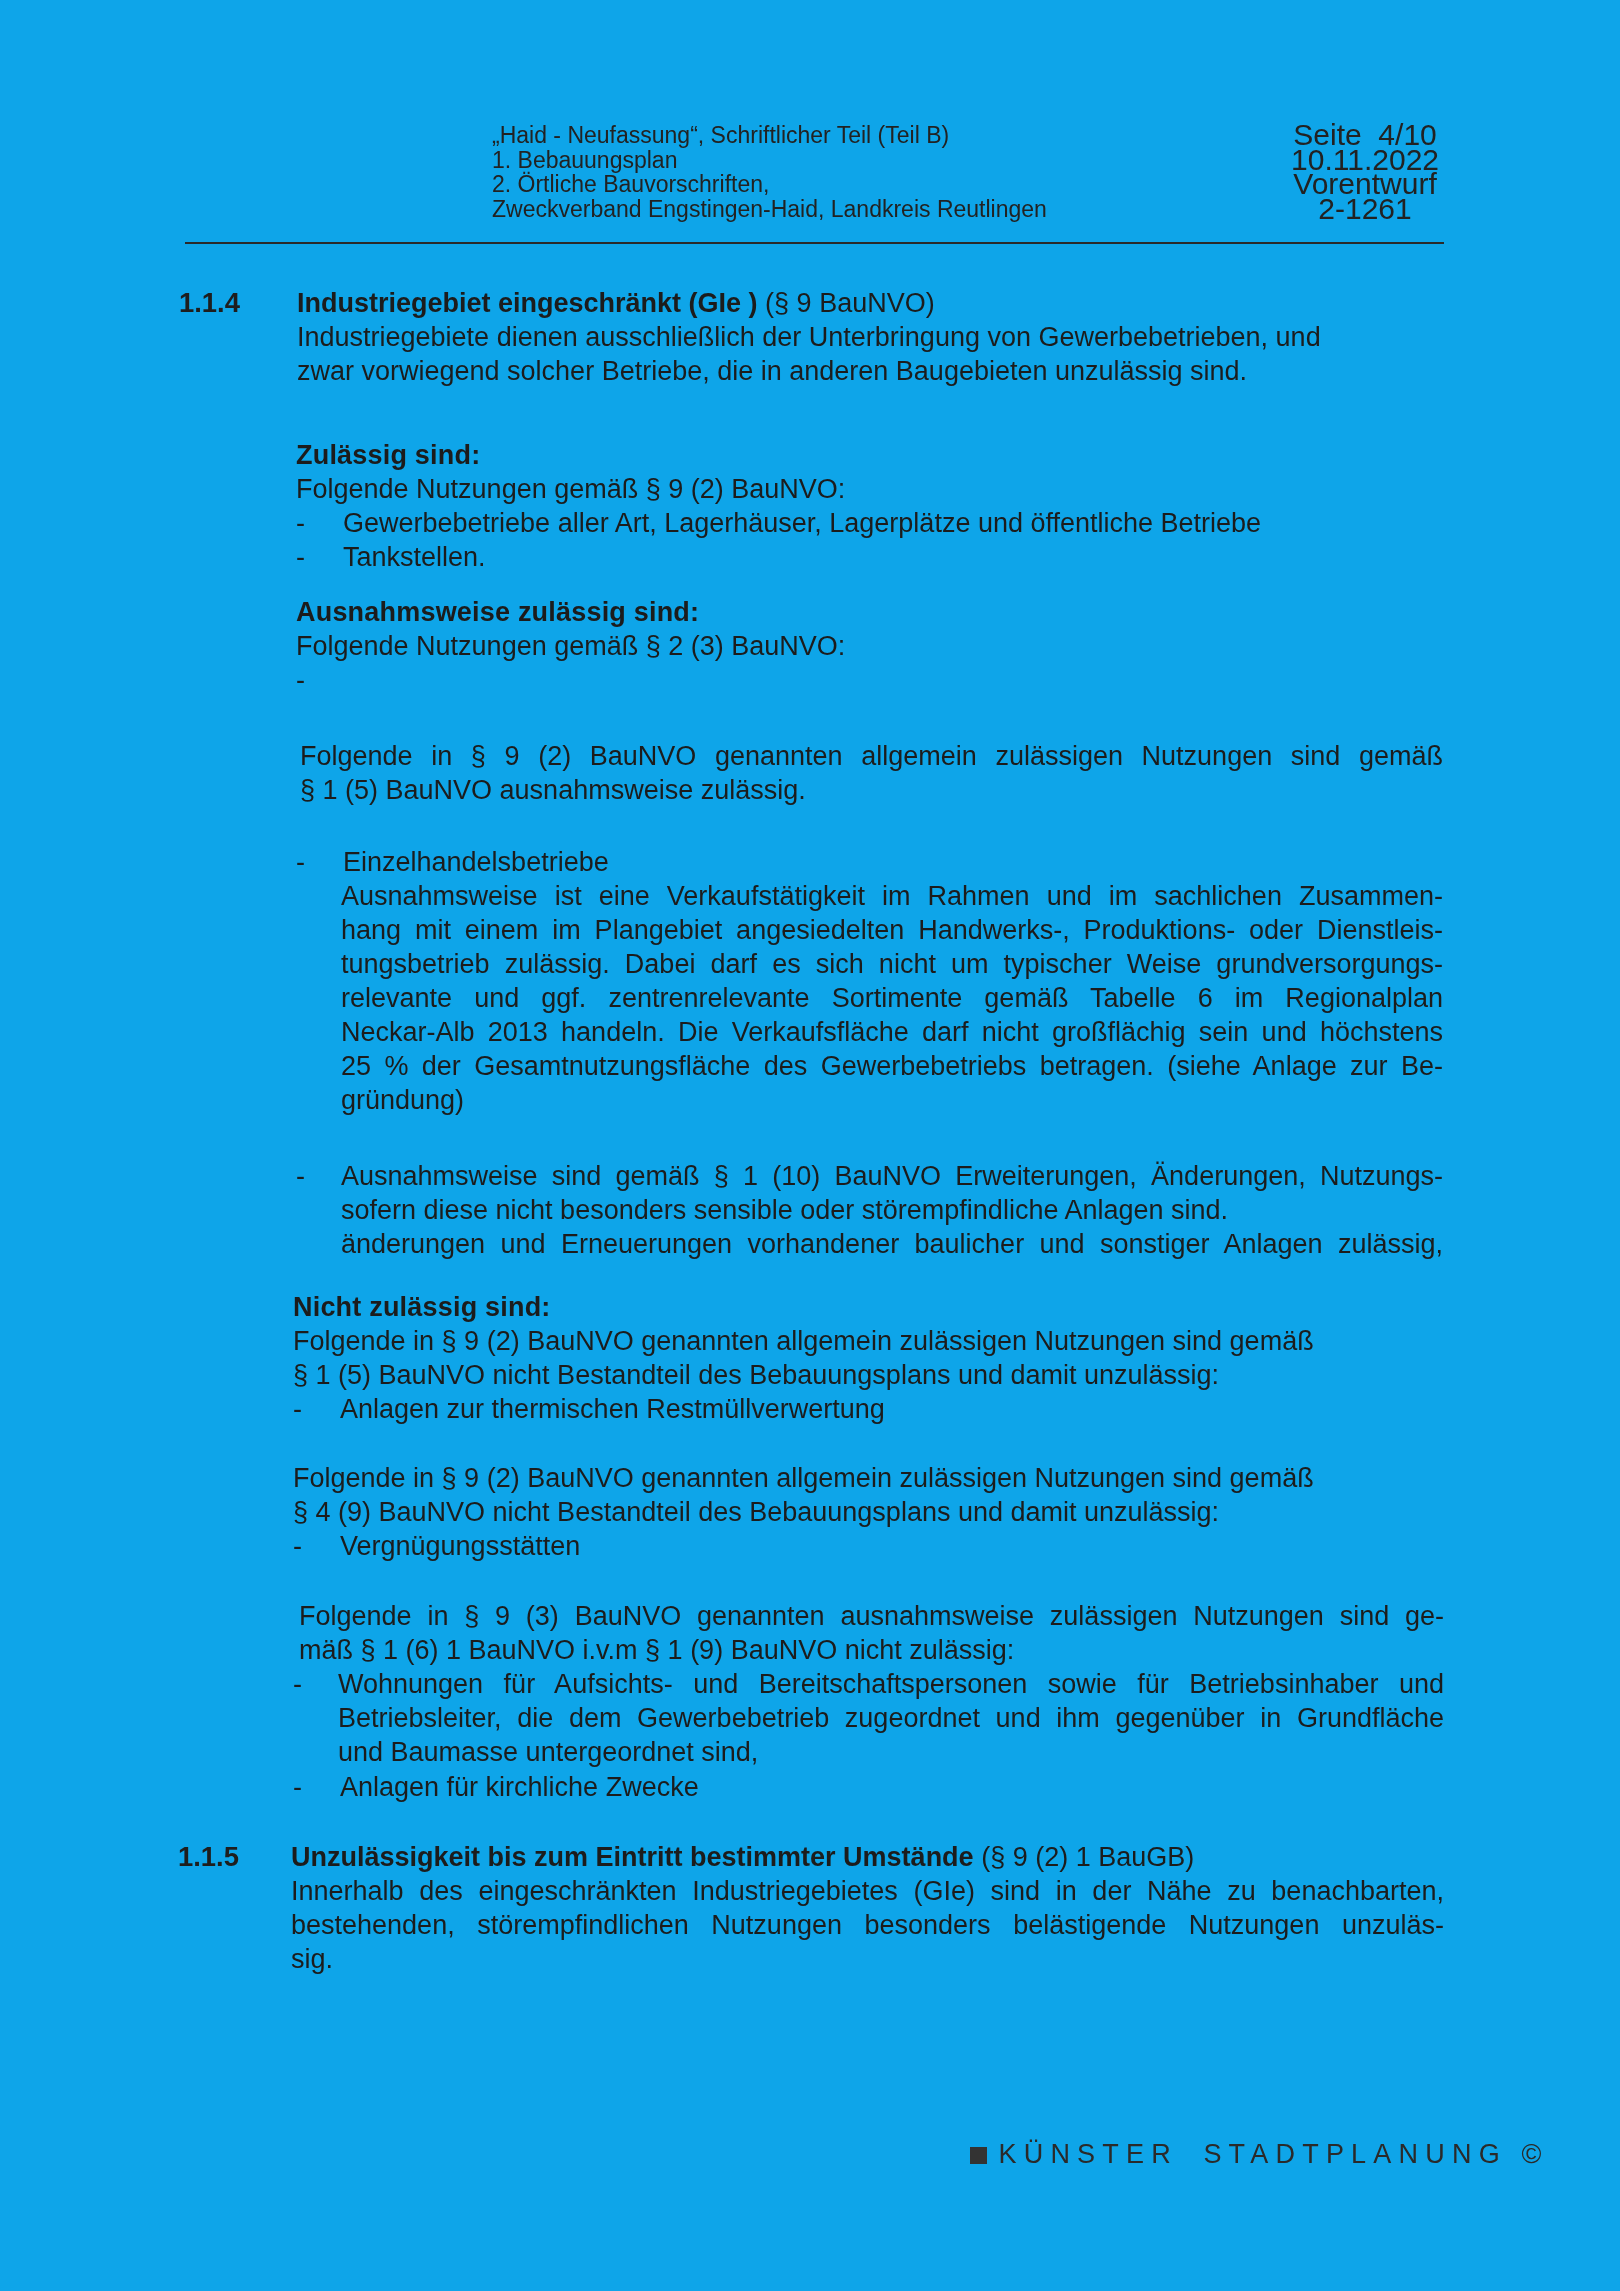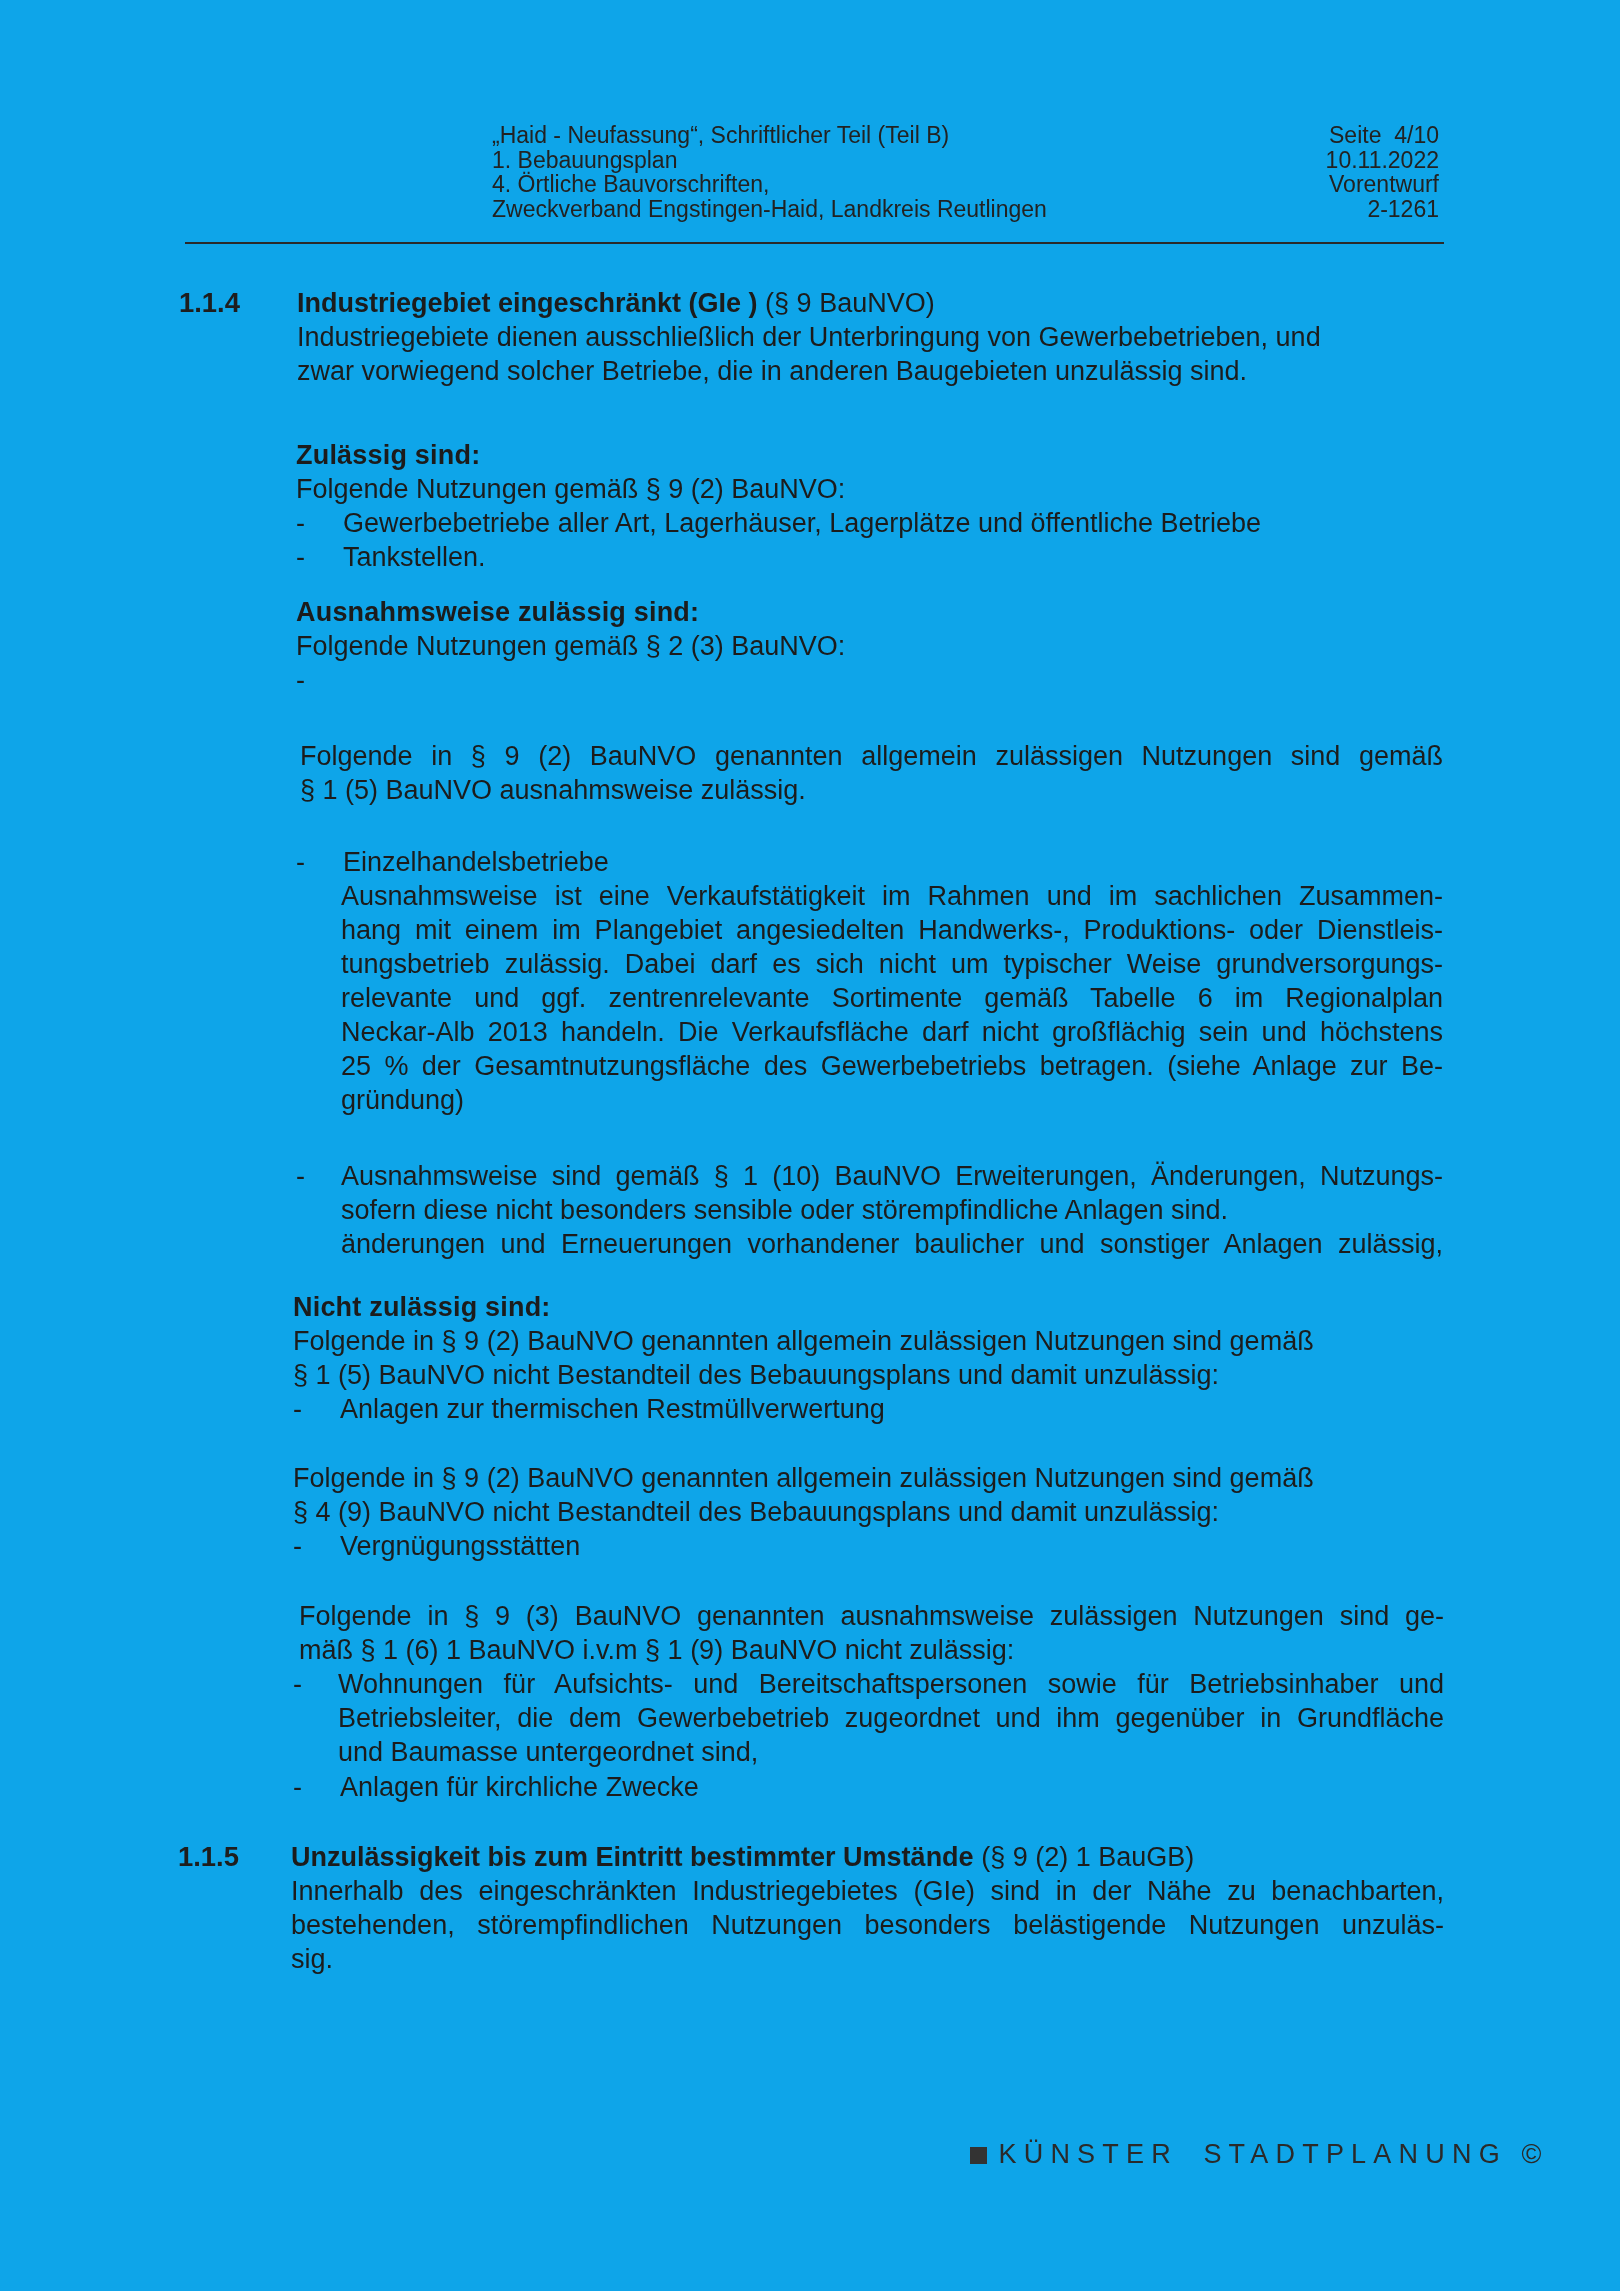--- a/index.html
+++ b/index.html
@@ -2,21 +2,21 @@
 <html><head>
 <meta charset="utf-8">
 <style>
   html, body { margin: 0; padding: 0; background: #ffffff; }
   body { width: 1620px; height: 2292px; position: relative; overflow: hidden;
          font-family: "Liberation Sans", sans-serif; color: #1e1e1e; }
   .page { position: absolute; left: 0; top: 0; width: 1620px; height: 2292px; background: #0ea5e9; }
 
   
   .hdr-left { position: absolute; left: 492px; top: 123px; font-size: 23px; line-height: 24.5px; color: #222; }
-  .hdr-right { position: absolute; right: 181px; top: 123px; font-size: 23px; line-height: 24.5px; text-align: right; color: #222; }
+  .hdr-right { position: absolute; right: 181px; top: 123px; font-size: 30px; line-height: 24.5px; text-align: center; color: #222; }
   .hdr-right .ln, .hdr-left .ln { display: block; white-space: nowrap; }
   .hdr-rule { position: absolute; left: 185px; top: 242px; width: 1259px; height: 0; border-top: 2px solid #2a2a2a; }
 
   
   .blk { position: absolute; font-size: 27px; line-height: 34px; color: #1c1c1c; }
   .blk .ln { display: block; white-space: nowrap; }
   .just .ln { text-align: justify; text-align-last: justify; white-space: normal; }
   .just .ln.last { text-align-last: left; }
   .secnum { position: absolute; font-size: 27.4px; font-weight: bold; line-height: 34px; }
   .bold { font-weight: bold; text-align: center; }
@@ -31,21 +31,21 @@
   .footer .gap { display: inline-block; width: 25.5px; }
 </style>
 </head>
 <body>
 
 <div class="page">
 
   <div class="hdr-left">
     <span class="ln">„Haid - Neufassung“, Schriftlicher Teil (Teil B)</span>
     <span class="ln">1. Bebauungsplan</span>
-    <span class="ln">4. Örtliche Bauvorschriften,</span>
+    <span class="ln">2. Örtliche Bauvorschriften,</span>
     <span class="ln">Zweckverband Engstingen-Haid, Landkreis Reutlingen</span>
   </div>
   <div class="hdr-right">
     <span class="ln" style="white-space:pre">Seite  4/10</span>
     <span class="ln">10.11.2022</span>
     <span class="ln">Vorentwurf</span>
     <span class="ln">2-1261</span>
   </div>
   <div class="hdr-rule"></div>
 

